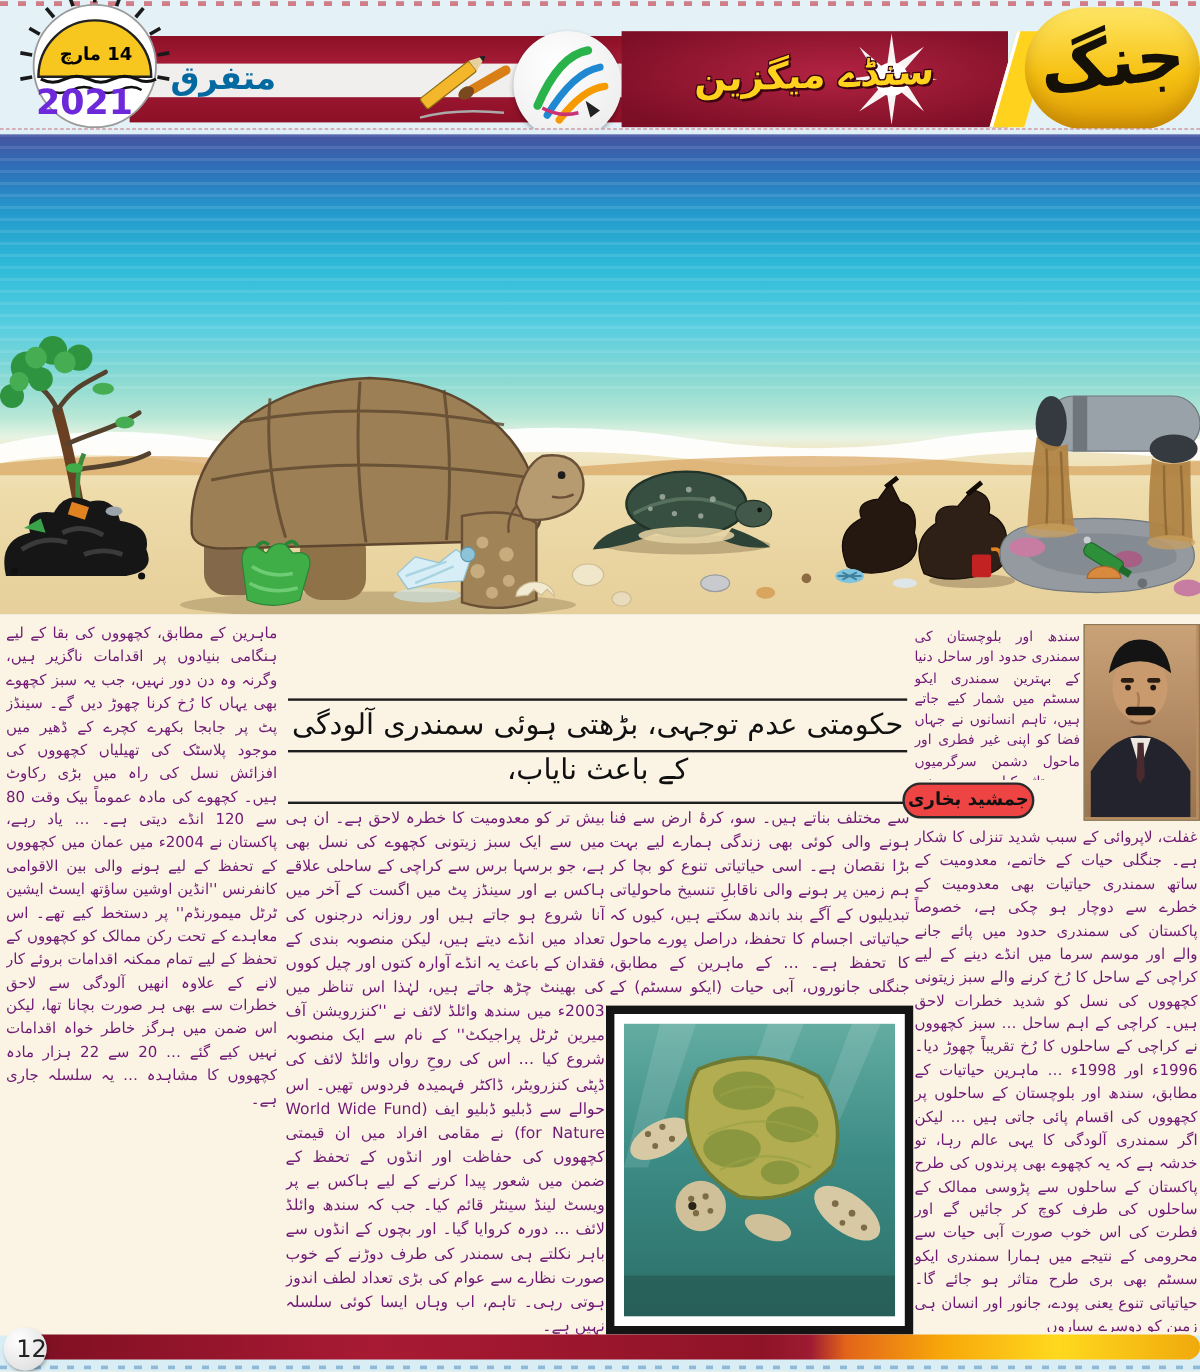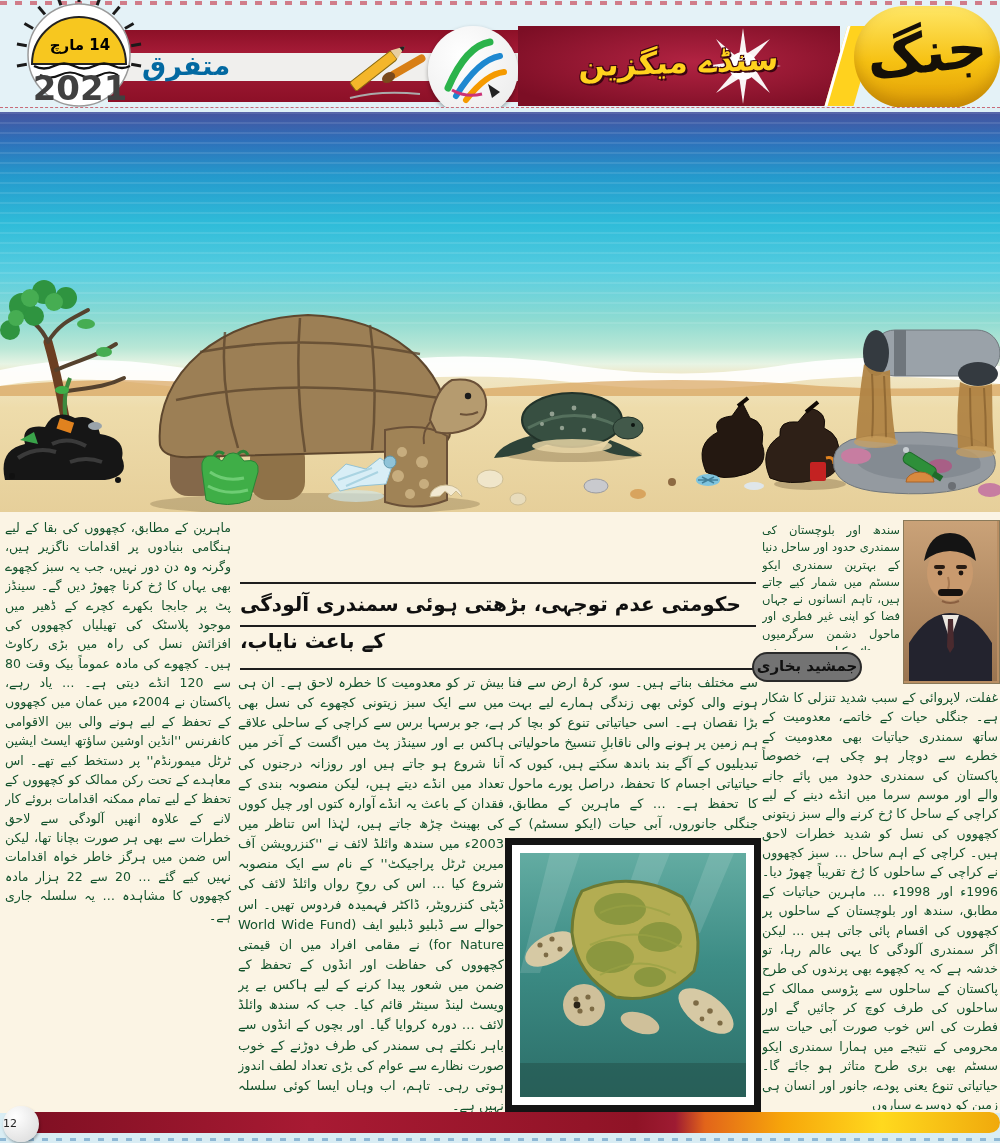--- a/index.html
+++ b/index.html
@@ -27,53 +27,53 @@
     text-shadow:2px 2px 0 #3a0510,-1px -1px 0 #3a0510,1px -1px 0 #3a0510,-1px 1px 0 #3a0510;z-index:4}
   .slash{left:836px;top:26px;width:26px;height:80px;background:#ffd21e;
     border-left:3px solid #fff;transform:skewX(-16deg)}
   .logo-pill{left:854px;top:6px;width:146px;height:102px;border-radius:52px;
     background:linear-gradient(180deg,#ffe766,#f6c112 55%,#e09e06);
     box-shadow:inset 0 -8px 14px rgba(140,90,0,.35)}
   .logo-text{left:854px;top:20px;width:146px;text-align:center;font-size:56px;font-weight:bold;
     color:#151008;transform:rotate(-6deg)}
   .sun-badge{left:4px;top:0;width:150px;height:112px;z-index:6}
   .sun-date{left:34px;top:36px;width:92px;text-align:center;font-size:15px;font-weight:bold;color:#000000;z-index:7}
-  .sun-year{left:30px;top:68px;width:100px;text-align:center;font-size:34px;font-weight:bold;color:#404040;z-index:7}
+  .sun-year{left:30px;top:68px;width:100px;font-size:29px;font-weight:bold;color:#6d28d9;z-index:7}
   .dash-under-head{left:0;top:107px;width:1000px;height:5px;background:#dff0f6;
     border-top:1px dashed #c96b78;border-bottom:1px dashed #9cc4dd}
   
   .scene{left:0;top:112px;width:1000px;height:400px;overflow:hidden;
     background:linear-gradient(180deg,#46549f 0%,#2e6fb9 7%,#2499cc 16%,#2fbcd9 28%,#57cde0 40%,
       #8edbd2 52%,#b9e7d6 59%,#e7f4e4 63%,#f0e6c4 66%,#eedcab 74%,#e6cf9a 100%)}
   .streaks{left:0;top:0;width:1000px;height:220px;
     background:repeating-linear-gradient(180deg,rgba(255,255,255,.10) 0 2px,rgba(255,255,255,0) 2px 10px)}
   
   .paper{left:0;top:512px;width:1000px;height:601px;background:#fbf4e4}
   .col{position:absolute;overflow:hidden;text-align:justify;direction:rtl;
-    font-size:12.5px;line-height:1.55;color:#14532d}
+    font-size:12.5px;line-height:1.55;color:#701a75}
   .headline{left:236px;top:0;width:524px;height:68px;line-height:68px;text-align:center;
     font-size:43px;font-weight:bold;color:#000;direction:rtl;
     text-shadow:0 0 3px #fbf4e4,0 0 5px #fbf4e4}
   .rule{position:absolute;left:240px;width:516px;height:2px;background:#1e1e1e}
-  .subhead{position:absolute;left:240px;width:516px;height:37px;line-height:37px;text-align:left;
-    font-size:20px;font-weight:bold;color:#101010;direction:rtl}
+  .subhead{position:absolute;left:240px;width:516px;height:37px;line-height:37px;text-align:center;
+    font-size:24px;font-weight:normal;color:#101010;direction:rtl}
   .intro{left:762px;top:10px;width:138px;height:128px;font-size:11.5px;line-height:1.5}
   .author-photo{left:903px;top:8px;width:95px;height:162px;border:1px solid #8a7a5a;background:#b98e63}
   .author-oval{left:752px;top:140px;width:106px;height:26px;border:2px solid #2a2a2a;border-radius:16px;
-    line-height:24px;text-align:center;font-size:15px;font-weight:bold;direction:rtl;background:#737373}
+    line-height:24px;text-align:center;font-size:15px;font-weight:bold;direction:rtl;background:#ef4444}
   .photo-frame{left:505px;top:326px;width:256px;height:274px;background:#fff;
     border:7px solid #141414;box-sizing:border-box;padding:8px}
   .photo-inner{width:100%;height:100%}
   
   .footer-bar{left:16px;top:1112px;width:984px;height:21px;border-radius:12px 14px 14px 12px;
     background:linear-gradient(90deg,#7e0f22 0%,#a81a33 30%,#8f1326 63%,#9e1b32 67%,
       #e2641a 70%,#f7a60a 78%,#ffd91e 88%,#f0a90c 100%)}
   .page-circle{left:3px;top:1106px;width:36px;height:36px;border-radius:50%;
     background:radial-gradient(circle at 35% 30%,#ffffff,#d8d8d8);
-    text-align:left;line-height:36px;font-size:11px;color:#222;z-index:3;
+    text-align:right;line-height:36px;font-size:20px;color:#222;z-index:3;
     box-shadow:1px 2px 3px rgba(0,0,0,.3)}
   .dash-bottom{left:0;top:1138px;width:1000px;height:3px;
     background:repeating-linear-gradient(90deg,#8fb9d6 0 6px,rgba(255,255,255,0) 6px 14px)}
 </style>
 </head>
 <body>
 
 <div class="abs masthead">
   <div class="abs dash-top"></div>
   <div class="abs band"></div>

